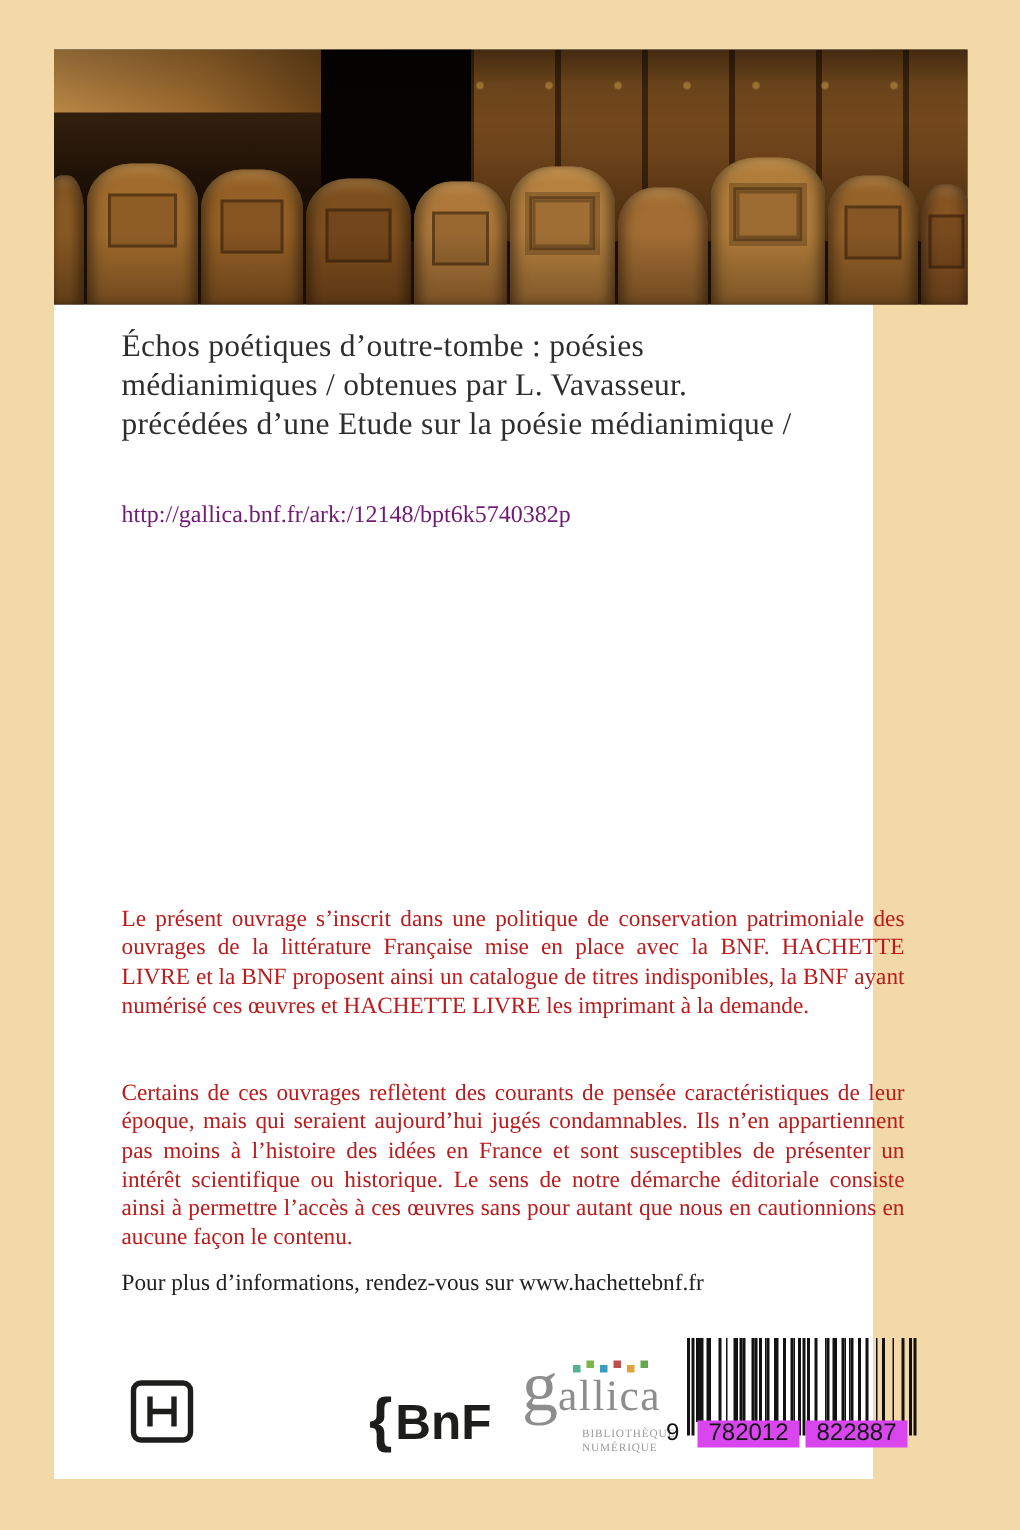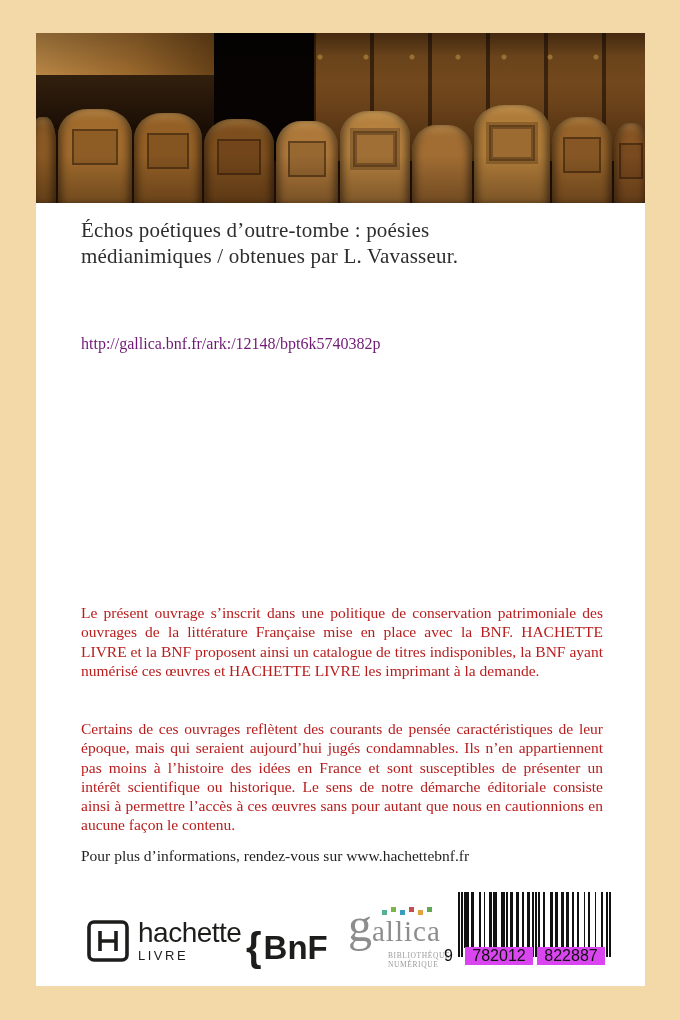--- a/index.html
+++ b/index.html
@@ -3,21 +3,21 @@
 <meta charset="utf-8">
 <style>
   html,body{margin:0;padding:0;}
   body{
     width:680px;height:1020px;
     background:#F3D9A7;
     font-family:"Liberation Serif", serif;
     position:relative;overflow:hidden;
   }
   .card{
-    position:absolute;left:36px;top:33px;width:609px;height:953px;
+    position:absolute;left:36px;top:33px;width:546px;height:953px;
     background:#FFFFFF;
   }
   
   .photo{position:relative;width:609px;height:170px;background:#1A0D04;overflow:hidden;}
   .photo::after{content:'';position:absolute;inset:0;pointer-events:none;
     background:linear-gradient(180deg,rgba(0,0,0,.28),transparent 28%,transparent 72%,rgba(35,18,5,.38));}
   .ph-amber{position:absolute;left:0;top:0;width:178px;height:48px;
     background:linear-gradient(100deg,#C28E49,#A06C2E 55%,#6B4418);}
   .ph-shelf{position:absolute;left:0;top:42px;width:180px;height:50px;
     background:linear-gradient(180deg,#33200E,#1C0F05);}
@@ -113,38 +113,35 @@
         <i class="lbl"></i>
       </div>
     <div class="spine" style="left:578px;top:90px;width:34px;background-color:#875423;">
         <i class="lbl"></i>
       </div>
   </div>
 
   <div class="title-block">
     <div>Échos poétiques d’outre-tombe : poésies</div>
     <div>médianimiques / obtenues par L. Vavasseur.</div>
+    <div>précédées d’une Etude sur la poésie médianimique /</div>
   </div>
 
   <div class="permalink">http://gallica.bnf.fr/ark:/12148/bpt6k5740382p</div>
 
   <p class="para p1">Le présent ouvrage s’inscrit dans une politique de conservation patrimoniale des ouvrages de la littérature Française mise en place avec la BNF. HACHETTE LIVRE et la BNF proposent ainsi un catalogue de titres indisponibles, la BNF ayant numérisé ces œuvres et HACHETTE LIVRE les imprimant à la demande.</p>
   <p class="para p2">Certains de ces ouvrages reflètent des courants de pensée caractéristiques de leur époque, mais qui seraient aujourd’hui jugés condamnables. Ils n’en appartiennent pas moins à l’histoire des idées en France et sont susceptibles de présenter un intérêt scientifique ou historique. Le sens de notre démarche éditoriale consiste ainsi à permettre l’accès à ces œuvres sans pour autant que nous en cautionnions en aucune façon le contenu.</p>
   <div class="info">Pour plus d’informations, rendez-vous sur www.hachettebnf.fr</div>
 
   <div class="logo-hachette">
     <span>
       <svg width="44" height="44" viewBox="0 0 44 44">
         <rect x="3" y="3" width="38" height="38" rx="5" fill="none" stroke="#1D1D1B" stroke-width="3.6"></rect>
         <path d="M14 12 v20 M30 12 v20 M14 22 h16" stroke="#1D1D1B" stroke-width="3.6" fill="none"></path>
       </svg>
-    </span>
-    <span class="htxt">
-      <div class="hname">hachette</div>
-      <div class="hsub">LIVRE</div>
     </span>
   </div>
 
   <div class="logo-bnf">
     <span class="brace">{</span>
     <span class="bname">BnF</span>
   </div>
 
   <div class="logo-gallica">
     <span class="g-dots">

